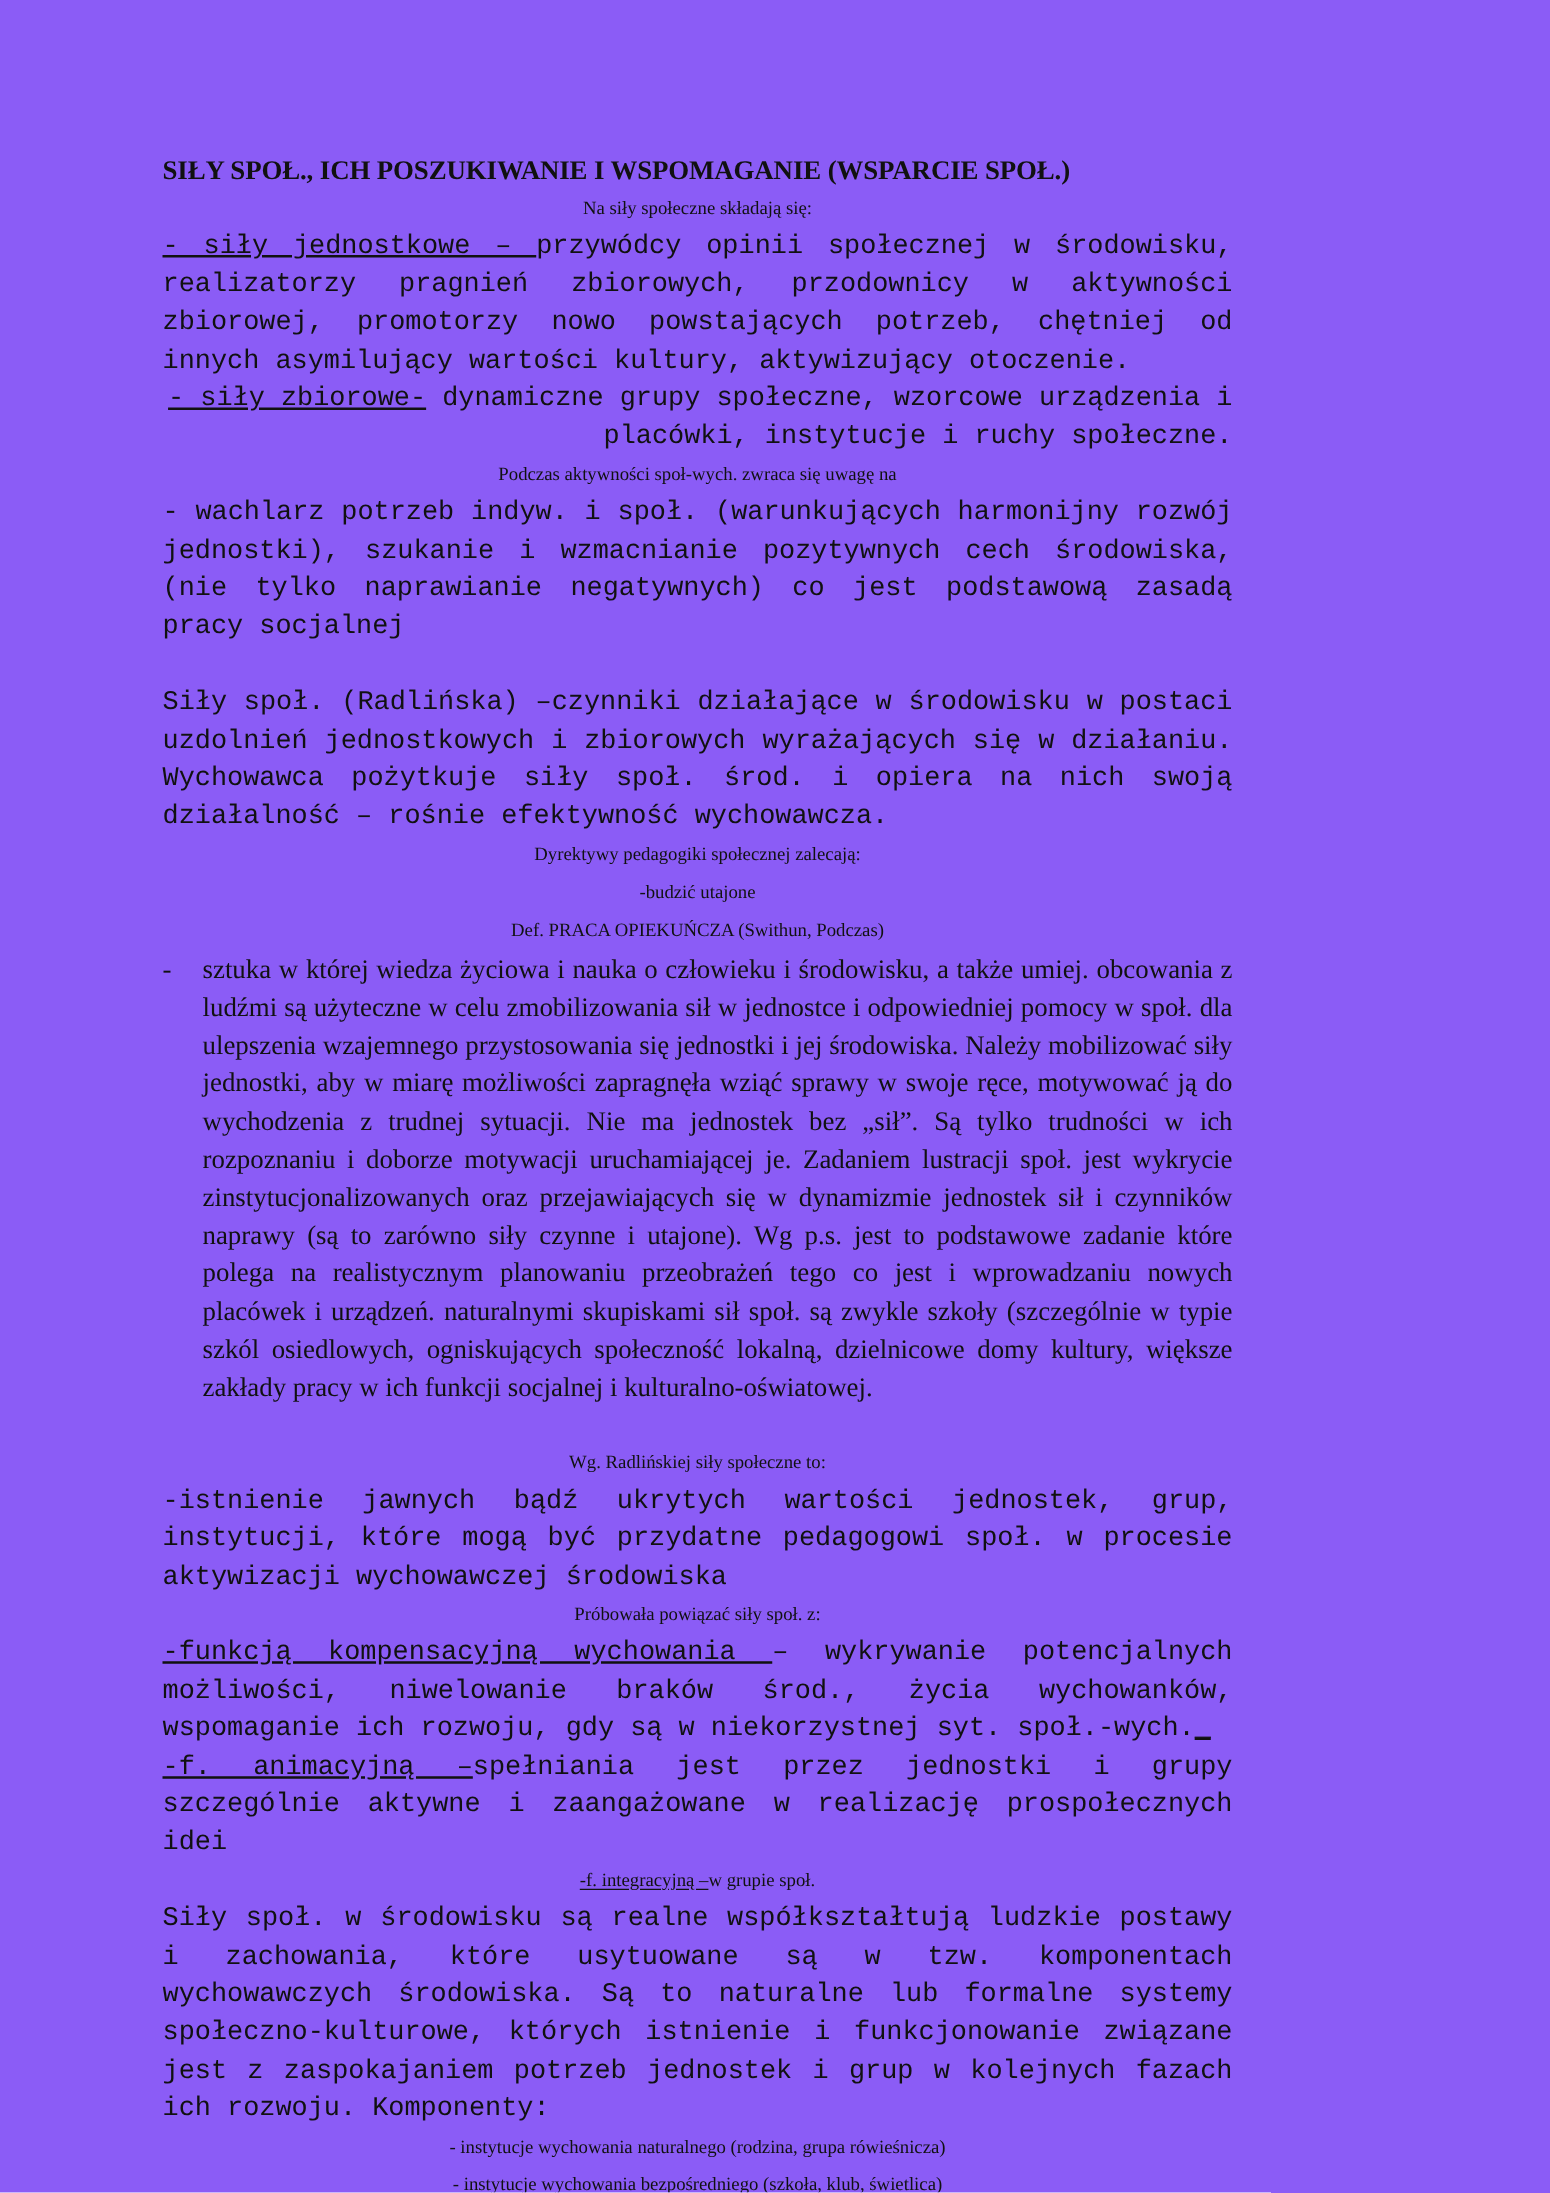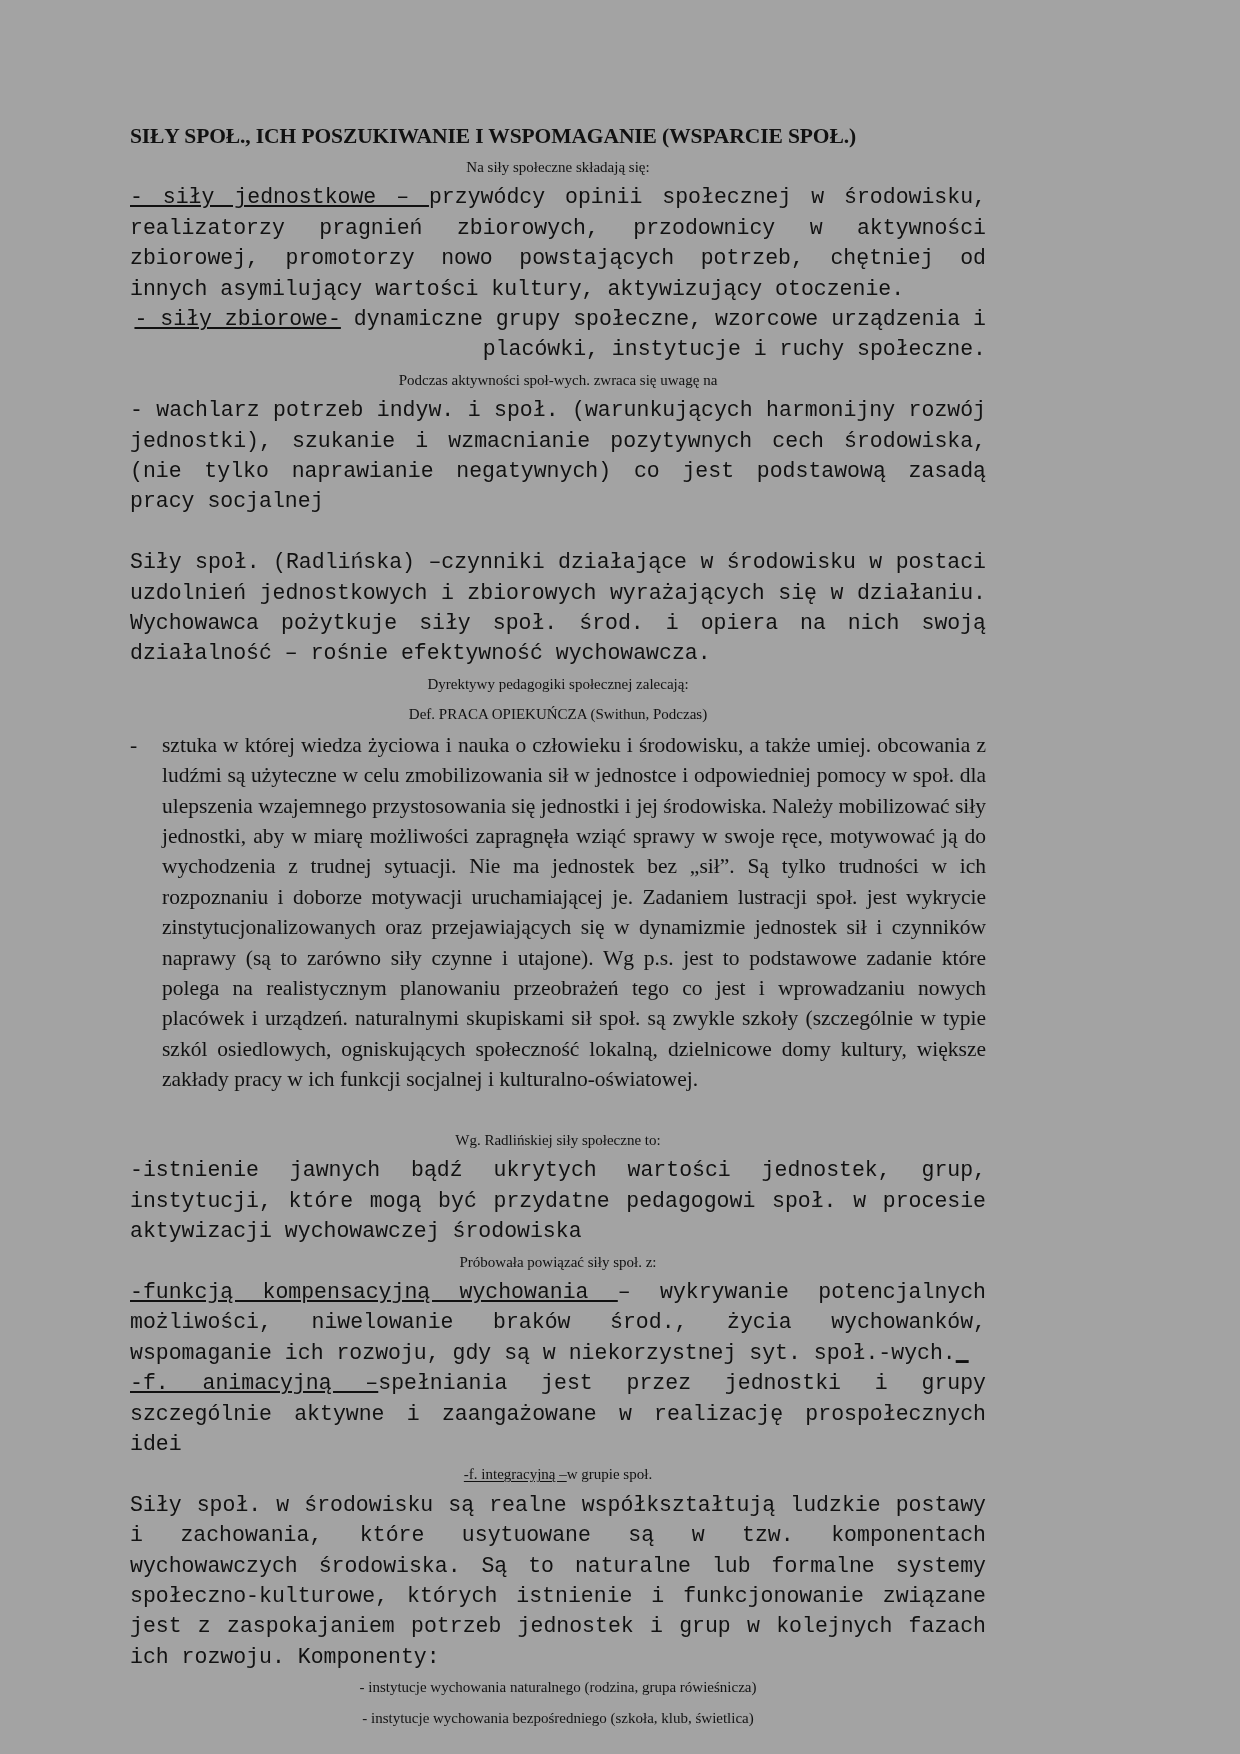--- a/index.html
+++ b/index.html
@@ -15,21 +15,21 @@
     font-family: "Liberation Serif", "DejaVu Serif", serif;
     color: #111111;
     -webkit-font-smoothing: none;
   }
   #page {
     position: absolute;
     left: 0;
     top: 0;
     width: 1240px;
     height: 1754px;
-    background: #a3a3a3;
+    background: #8b5cf6;
     overflow: hidden;
   }
   #sheet {
     position: absolute;
     left: 130px;
     top: 122px;
     width: 856px;
   }
   .doc-title {
     font-weight: bold;
@@ -98,20 +98,21 @@
 
     <p class="ln">Podczas aktywności społ-wych. zwraca się uwagę na</p>
 
     <p class="para">- wachlarz potrzeb indyw. i społ. (warunkujących harmonijny rozwój jednostki), szukanie i wzmacnianie pozytywnych cech środowiska, (nie tylko naprawianie negatywnych) co jest podstawową zasadą pracy socjalnej</p>
 
     <div class="blank"></div>
 
     <p class="para">Siły społ. (Radlińska) –czynniki  działające w środowisku w postaci uzdolnień jednostkowych i zbiorowych wyrażających się w działaniu. Wychowawca pożytkuje siły społ. środ. i opiera na nich swoją działalność – rośnie efektywność wychowawcza.</p>
 
     <p class="ln">Dyrektywy pedagogiki społecznej zalecają:</p>
+    <p class="ln">-budzić utajone</p>
 
     <p class="ln">Def. PRACA OPIEKUŃCZA (Swithun, Podczas)</p>
 
     <div class="bullet-block">
       <span class="bullet-mark">-</span>
       <span>sztuka w której wiedza życiowa i nauka o człowieku i środowisku, a także umiej. obcowania z ludźmi są użyteczne w celu zmobilizowania sił w jednostce i odpowiedniej pomocy w społ. dla ulepszenia wzajemnego przystosowania się jednostki i jej środowiska. Należy mobilizować siły jednostki, aby w miarę możliwości zapragnęła wziąć sprawy w swoje ręce, motywować ją do wychodzenia z trudnej sytuacji. Nie ma jednostek bez „sił”. Są tylko trudności w ich rozpoznaniu i doborze motywacji uruchamiającej je. Zadaniem lustracji społ. jest wykrycie zinstytucjonalizowanych oraz przejawiających się w dynamizmie jednostek sił i czynników naprawy (są to zarówno siły czynne i utajone). Wg p.s. jest to podstawowe zadanie które polega na realistycznym planowaniu przeobrażeń tego co jest i wprowadzaniu nowych placówek i urządzeń. naturalnymi skupiskami sił społ. są zwykle szkoły (szczególnie w typie szkól osiedlowych, ogniskujących społeczność lokalną, dzielnicowe domy kultury, większe zakłady pracy w ich funkcji socjalnej i kulturalno-oświatowej.</span>
     </div>
 
     <div class="blank"></div>
 

